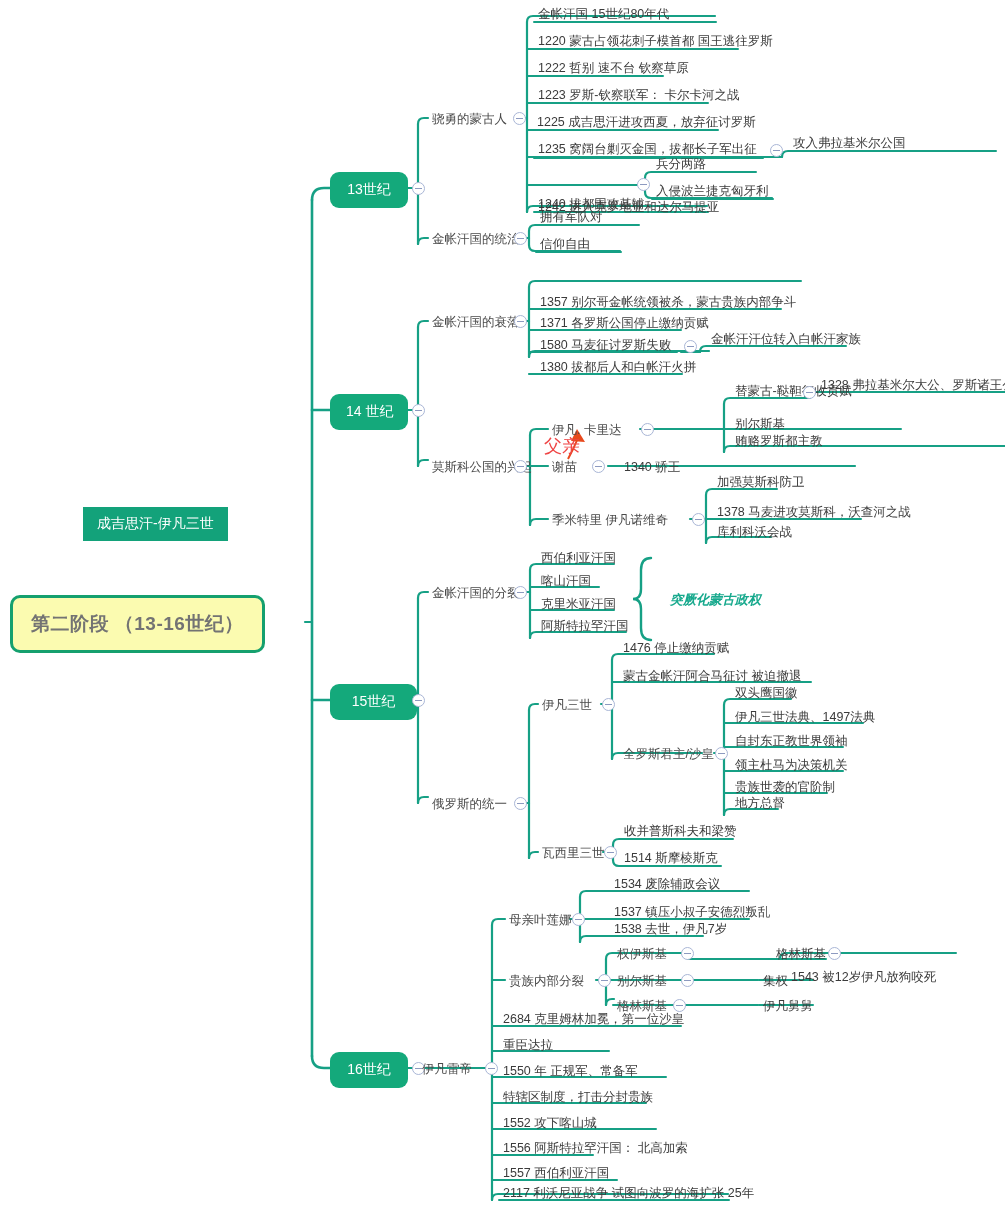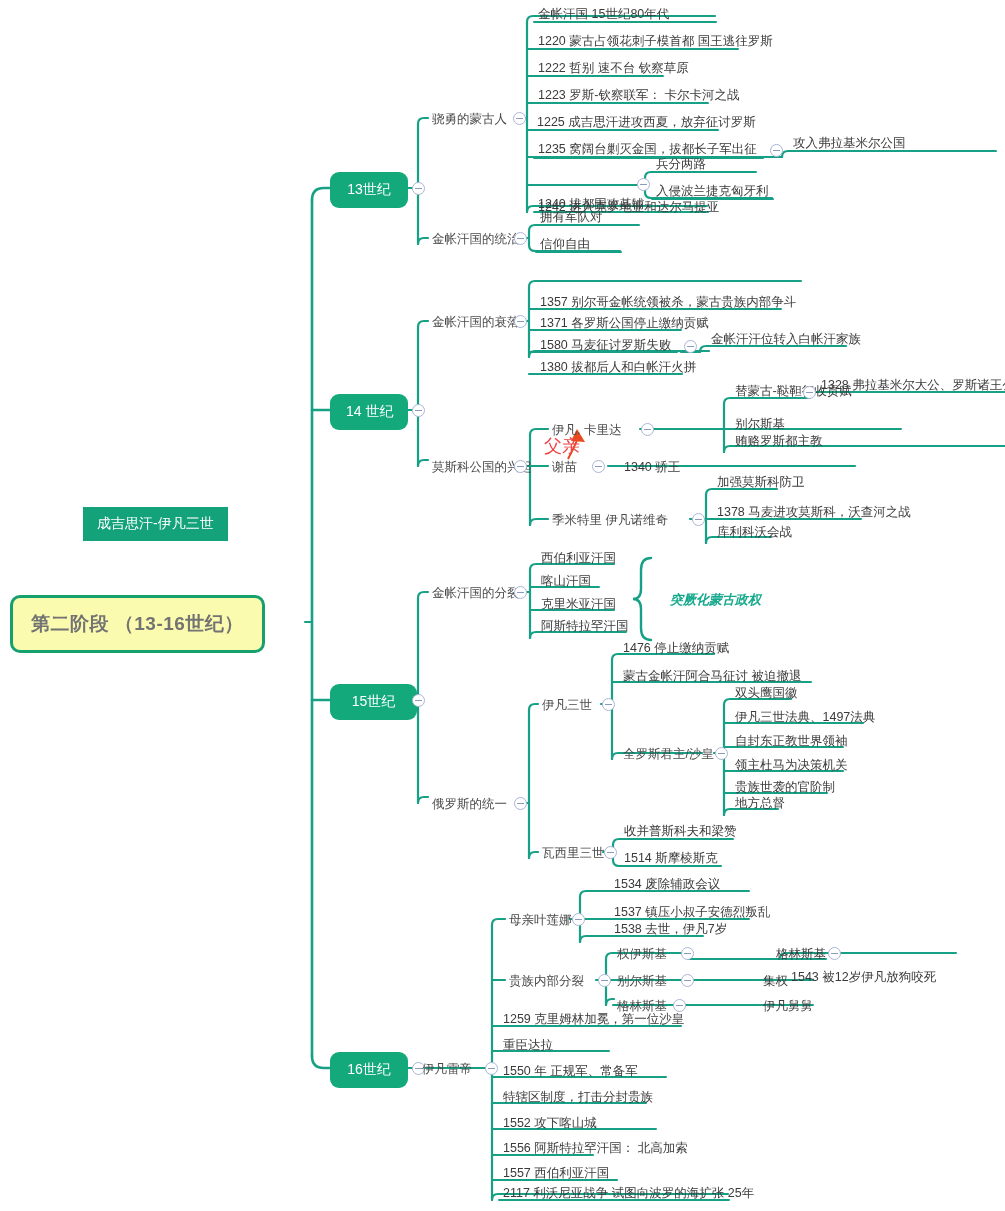--- a/index.html
+++ b/index.html
@@ -461,21 +461,21 @@
   <div class="node leaf" style="left:787px; top:968px;">1543 被12岁伊凡放狗咬死</div>
 
   <div class="node leaf cat" style="left:613px; top:972px;">别尔斯基</div>
   <div class="toggle" style="left:681px; top:974px;"></div>
   <div class="node leaf" style="left:759px; top:972px;">集权</div>
 
   <div class="node leaf cat" style="left:613px; top:997px;">格林斯基</div>
   <div class="toggle" style="left:673px; top:999px;"></div>
   <div class="node leaf" style="left:759px; top:997px;">伊凡舅舅</div>
 
-  <div class="node leaf" style="left:499px; top:1010px;">1259 克里姆林加冕，第一位沙皇</div>
+  <div class="node leaf" style="left:499px; top:1010px;">2684 克里姆林加冕，第一位沙皇</div>
   <div class="node leaf" style="left:499px; top:1036px;">重臣达拉</div>
   <div class="node leaf" style="left:499px; top:1062px;">1550 年 正规军、常备军</div>
   <div class="node leaf" style="left:499px; top:1088px;">特辖区制度，打击分封贵族</div>
   <div class="node leaf" style="left:499px; top:1114px;">1552 攻下喀山城</div>
   <div class="node leaf" style="left:499px; top:1139px;">1556 阿斯特拉罕汗国： 北高加索</div>
   <div class="node leaf" style="left:499px; top:1164px;">1557 西伯利亚汗国</div>
   <div class="node leaf" style="left:499px; top:1184px;">2117 利沃尼亚战争 试图向波罗的海扩张 25年</div>
 
 </div>
 

